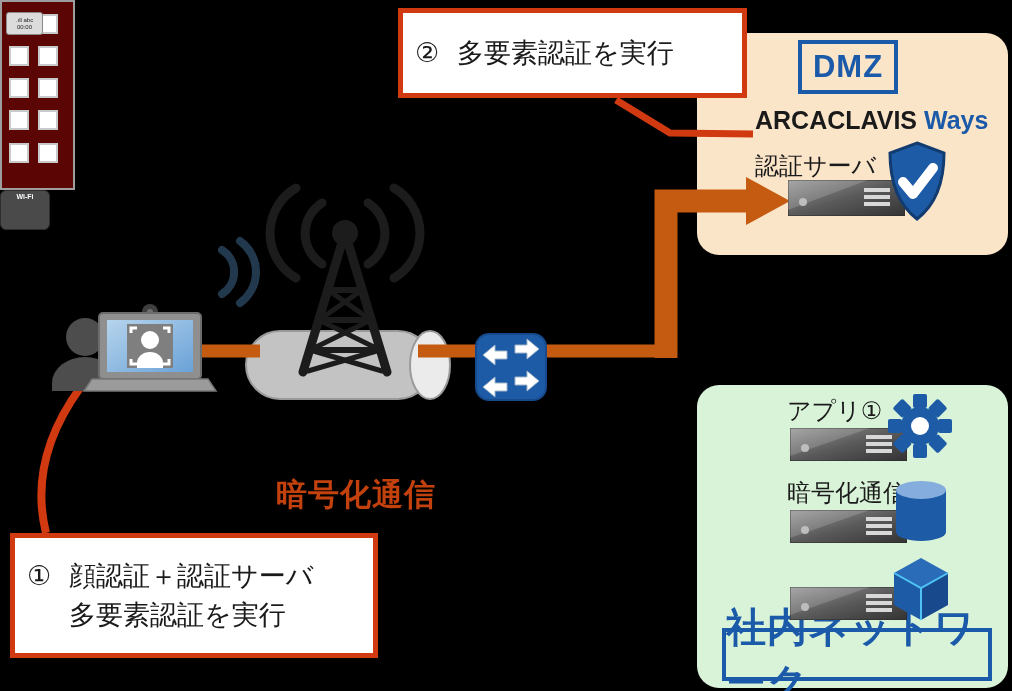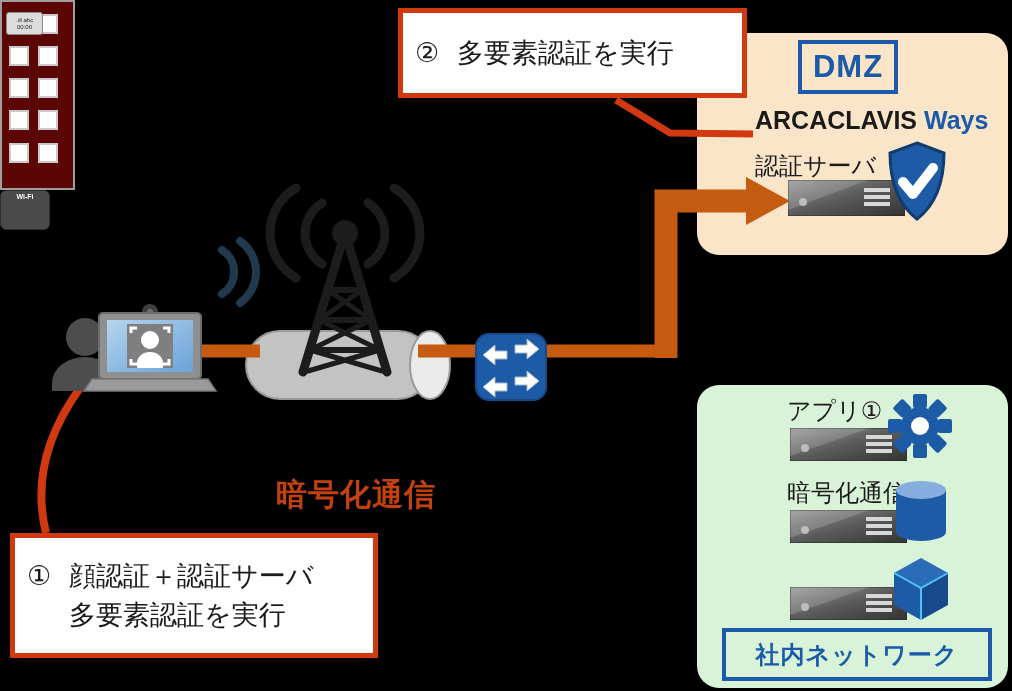--- a/index.html
+++ b/index.html
@@ -11,21 +11,21 @@
   
   .zone{position:absolute;border-radius:22px;}
   #dmz-zone{left:697px;top:33px;width:311px;height:222px;background:#fbe5c9;z-index:0;}
   #lan-zone{left:697px;top:385px;width:311px;height:303px;background:#d9f3d9;z-index:0;}
   
   .zone-label{
     position:absolute;border:4px solid #1b5aa9;color:#1b5aa9;font-weight:bold;
     display:flex;align-items:center;justify-content:center;z-index:3;
   }
   #dmz-label{left:798px;top:40px;width:92px;height:46px;font-size:31px;letter-spacing:1px;}
-  #lan-label{left:722px;top:628px;width:262px;height:45px;font-size:24px;letter-spacing:1px;}
+  #lan-label{left:722px;top:628px;width:262px;height:45px;font-size:40px;letter-spacing:1px;}
   
   .callout{
     position:absolute;background:#fff;border:5px solid #d13a10;z-index:4;
     color:#1a1a1a;font-size:27px;line-height:39px;
     display:grid;grid-template-columns:42px auto;align-content:center;
     padding:5px 6px 5px 12px;box-sizing:border-box;
   }
   .callout .co-num{grid-column:1;}
   .callout .co-lines{grid-column:2;display:flex;flex-direction:column;}
   #callout-step2{left:398px;top:8px;width:349px;height:90px;}

